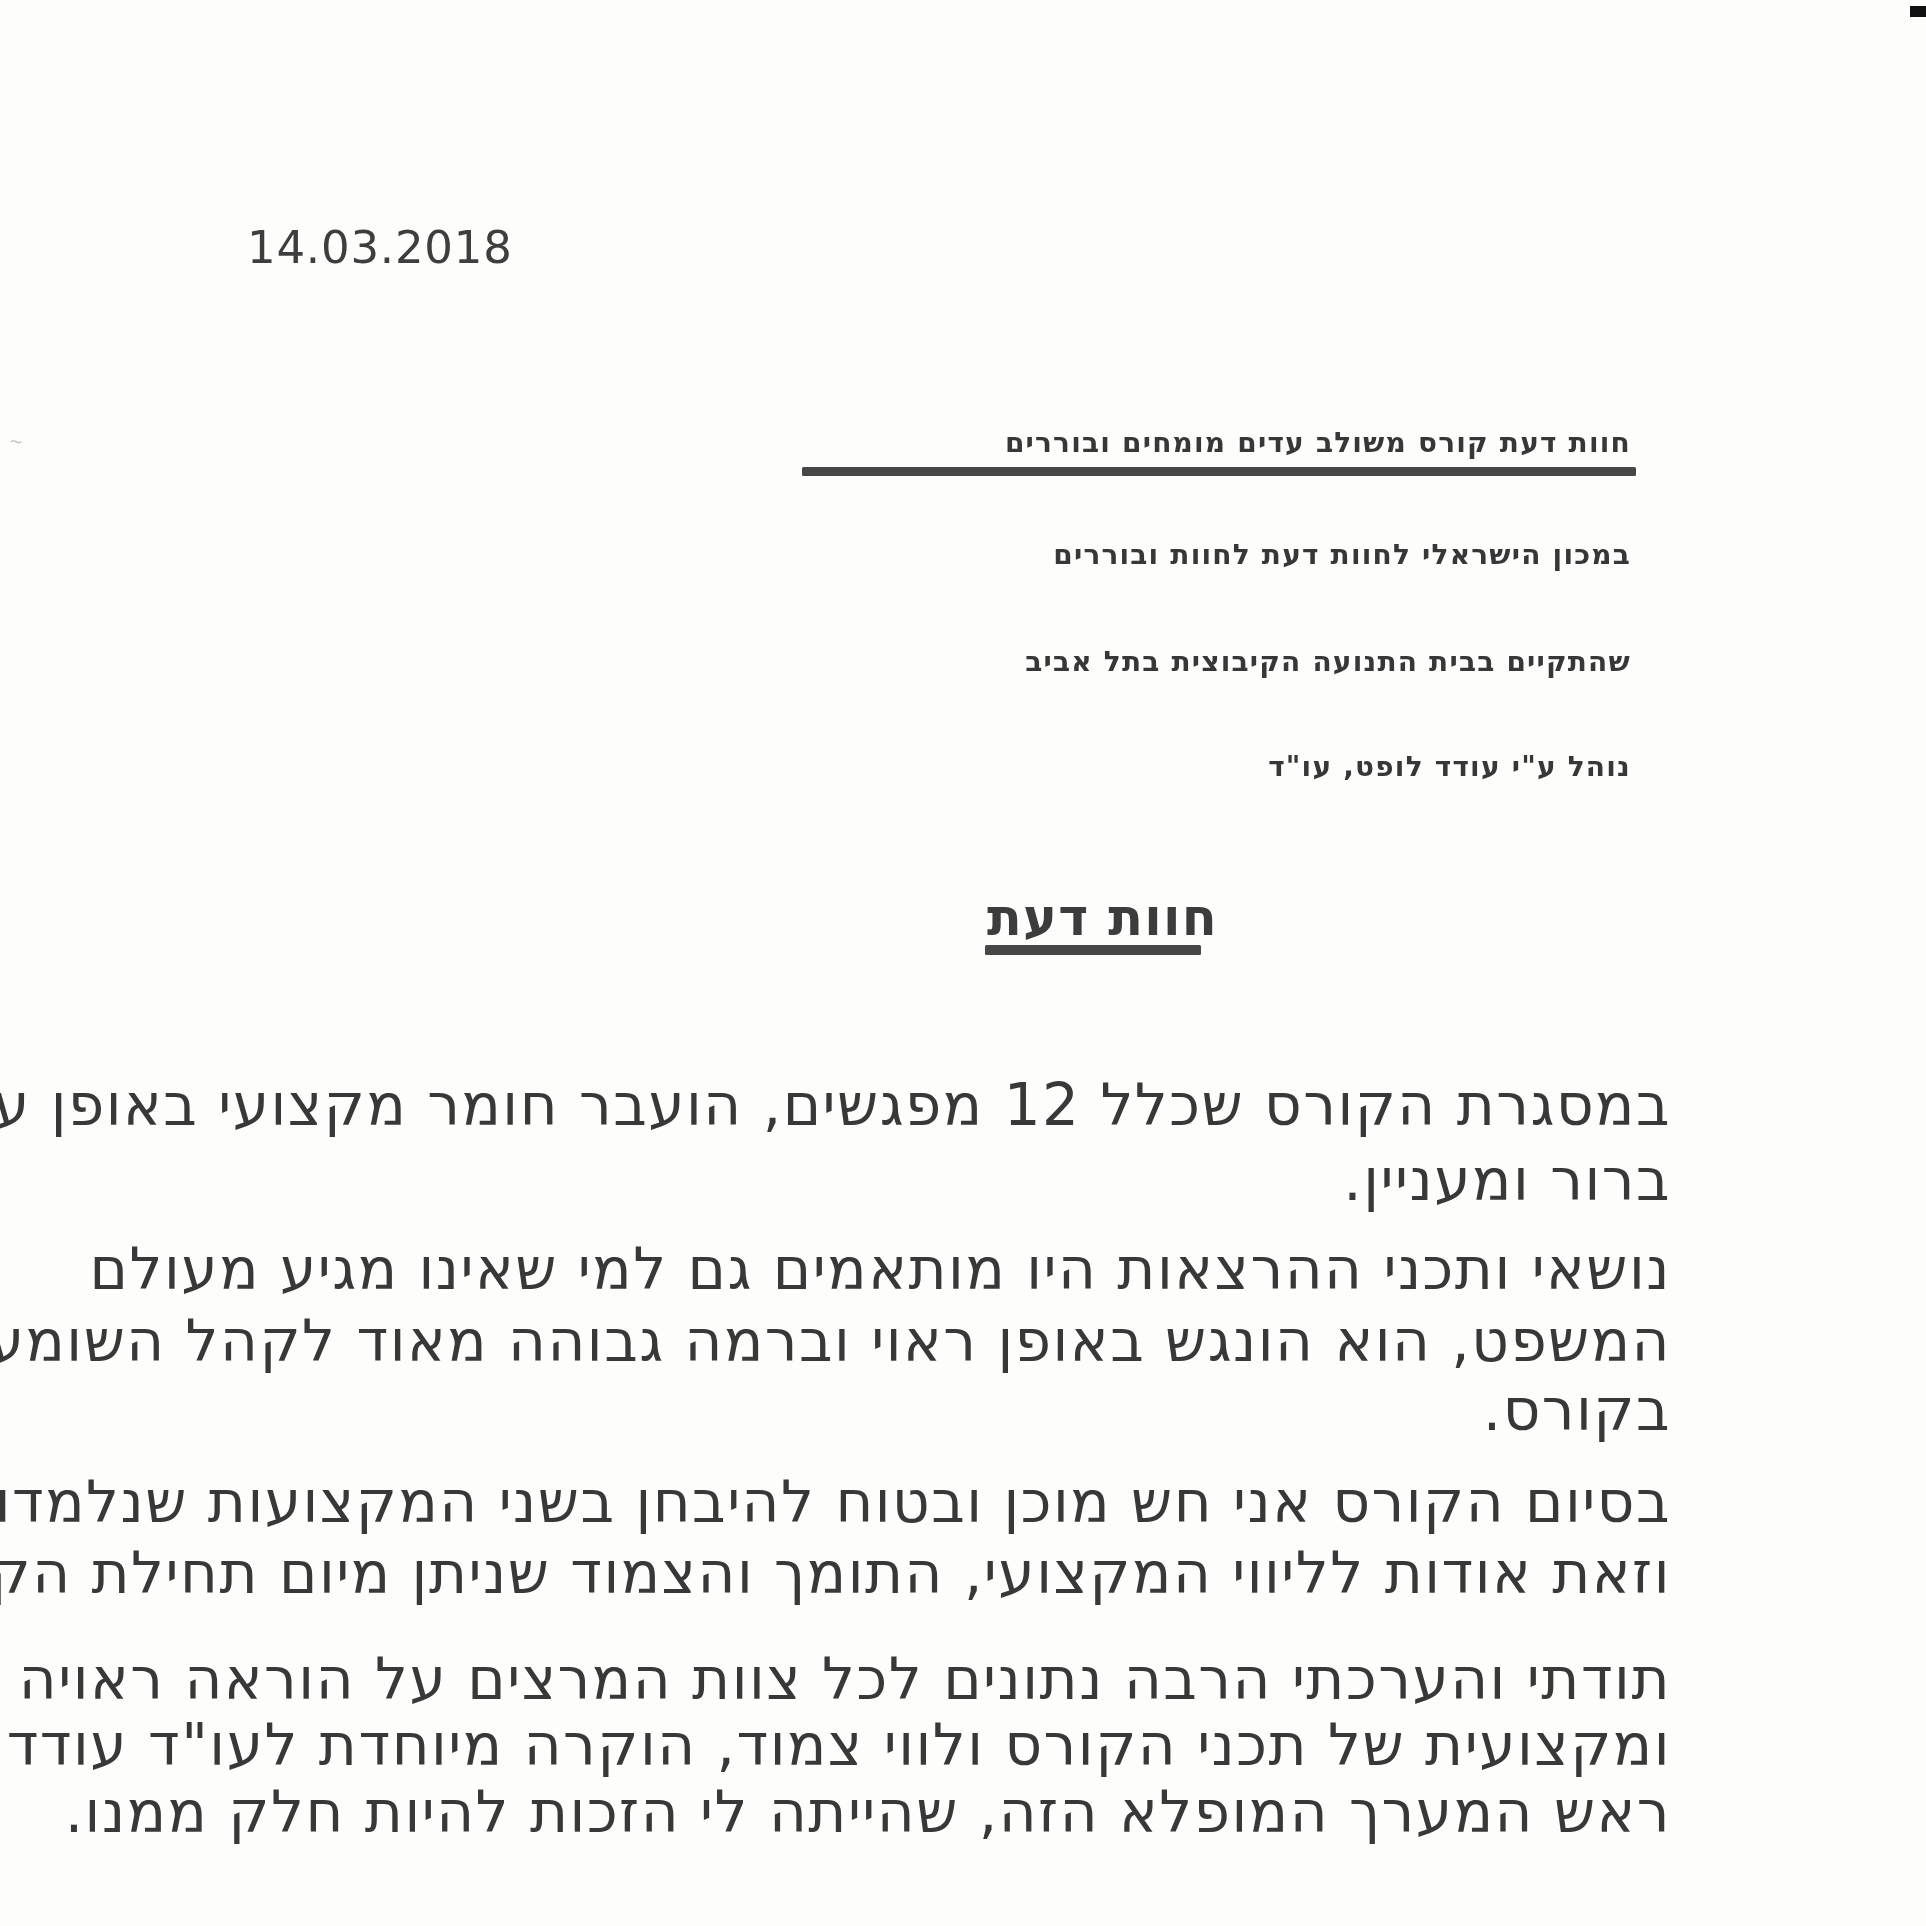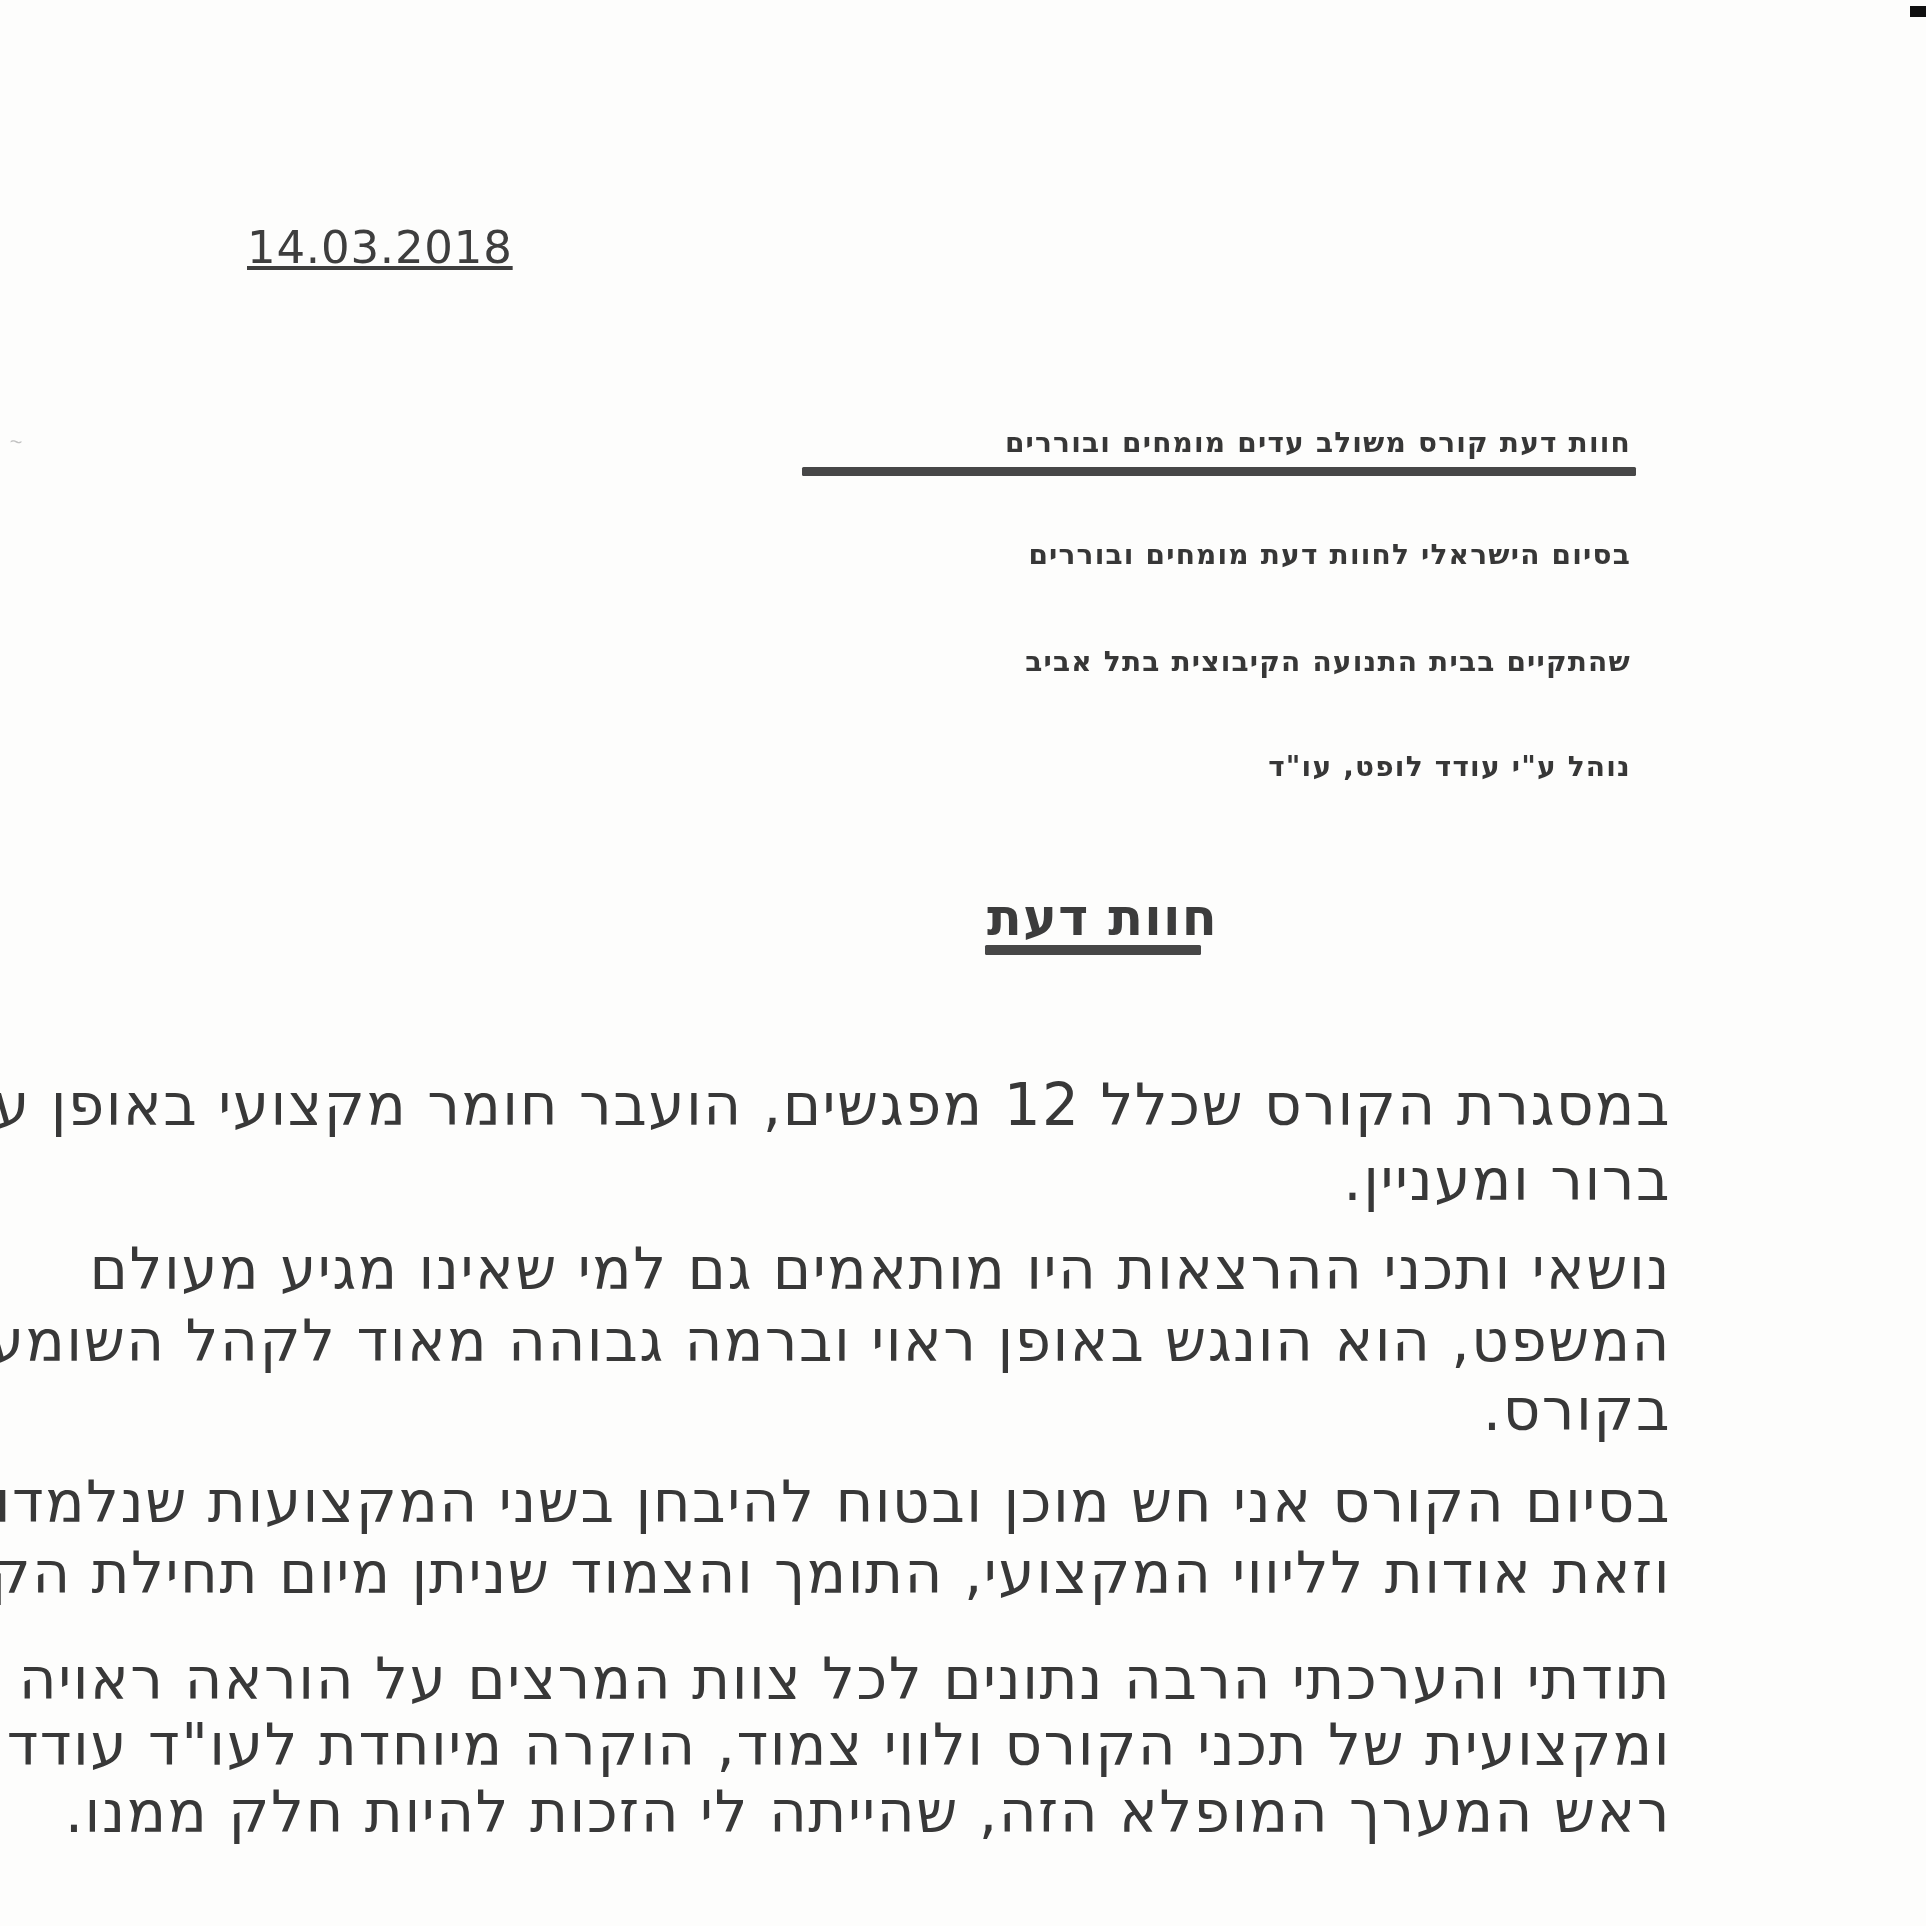--- a/index.html
+++ b/index.html
@@ -25,21 +25,20 @@
     left:8.5px;top:431px;width:15.4px;height:21.6px;
     color:#c2c2c2;font-size:17px;line-height:21.6px;
     transform:rotate(8deg);
   }
 
   .date{
     left:247px;top:225px;
     font-size:45px;line-height:45px;
     letter-spacing:0.8px;
     color:#3e3e3e;
-    text-decoration:underline;
   }
 
   .title-line{
     right:334px;
     font-size:28px;line-height:46px;
     font-weight:700;letter-spacing:1.2px;
     color:#373737;
   }
   .t1{top:420px;}
   .t2{top:532px;}
@@ -86,21 +85,21 @@
 <div class="page">
 
   <div class="corner-bar"></div>
   <div class="scan-speck abs">~</div>
 
   <div class="abs date">14.03.2018</div>
 
   <div class="abs rtl title-line t1">חוות דעת קורס משולב עדים מומחים ובוררים</div>
   <div class="title-underline"></div>
 
-  <div class="abs rtl title-line t2">בסיום הישראלי לחוות דעת מומחים ובוררים</div>
+  <div class="abs rtl title-line t2">במכון הישראלי לחוות דעת לחוות ובוררים</div>
   <div class="abs rtl title-line t3">שהתקיים בבית התנועה הקיבוצית בתל אביב</div>
   <div class="abs rtl title-line t4">נוהל ע"י עודד לופט, עו"ד</div>
 
   <div class="abs rtl section-heading">חוות דעת</div>
   <div class="heading-underline"></div>
 
   <div class="abs rtl body-line b0">במסגרת הקורס שכלל 12 מפגשים, הועבר חומר מקצועי באופן ענייני,</div>
   <div class="abs rtl body-line b1">ברור ומעניין.</div>
   <div class="abs rtl body-line b2">נושאי ותכני ההרצאות היו מותאמים גם למי שאינו מגיע מעולם</div>
   <div class="abs rtl body-line b3">המשפט, הוא הונגש באופן ראוי וברמה גבוהה מאוד לקהל השומעים</div>

